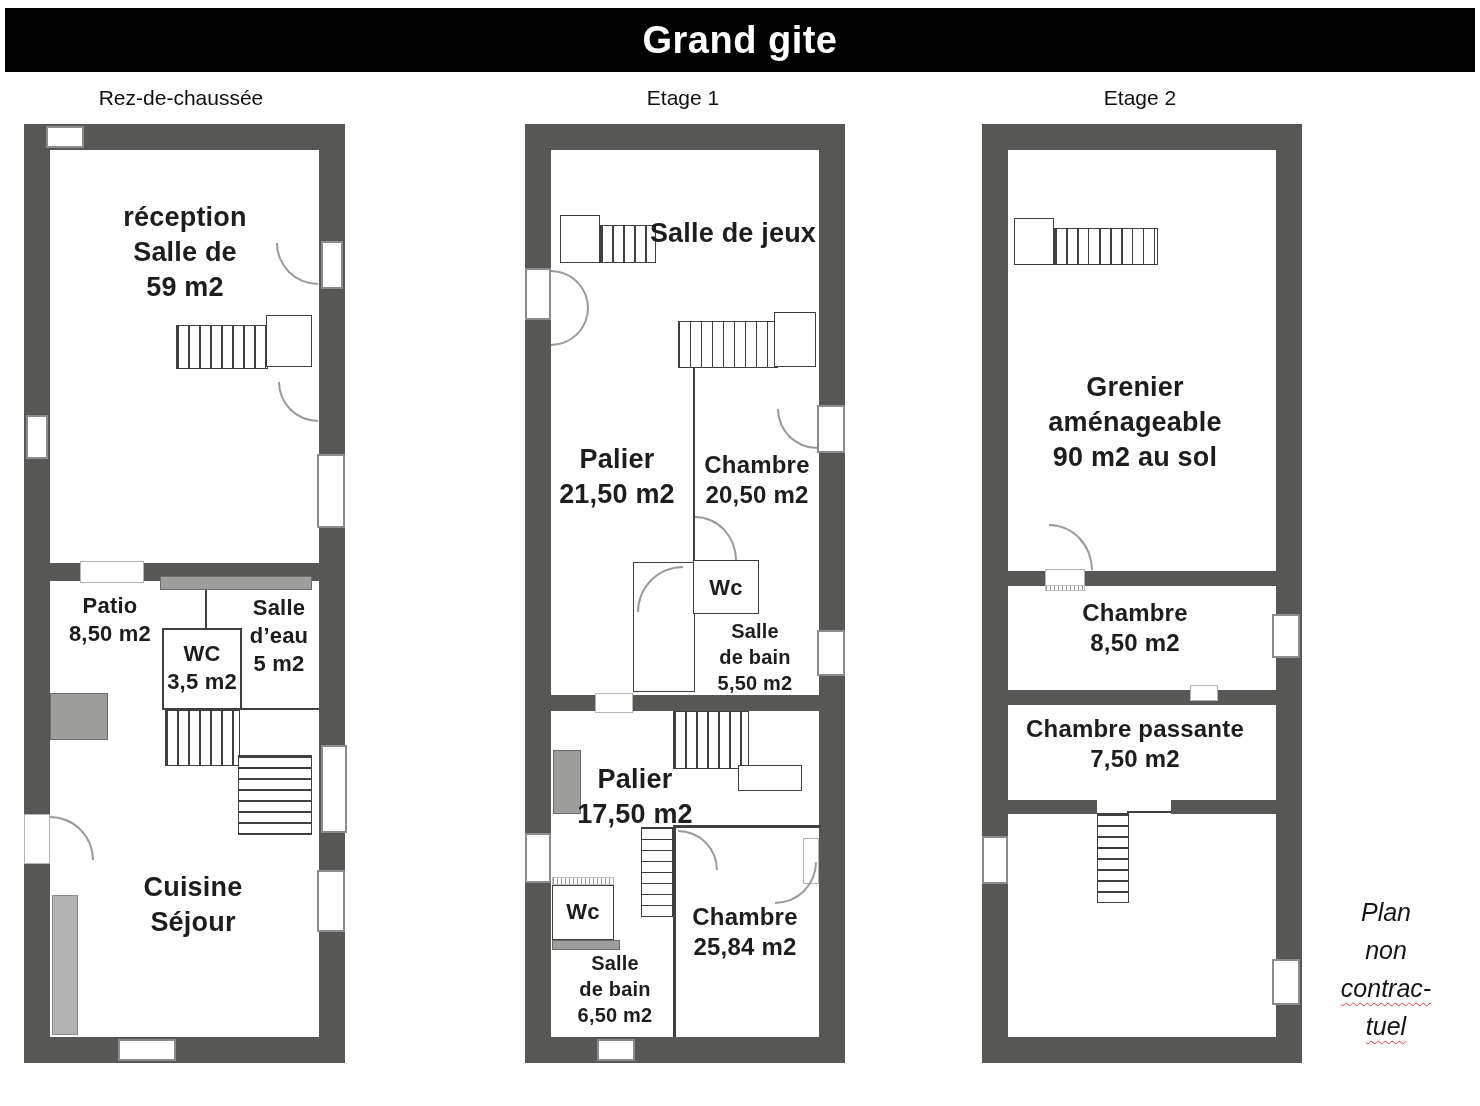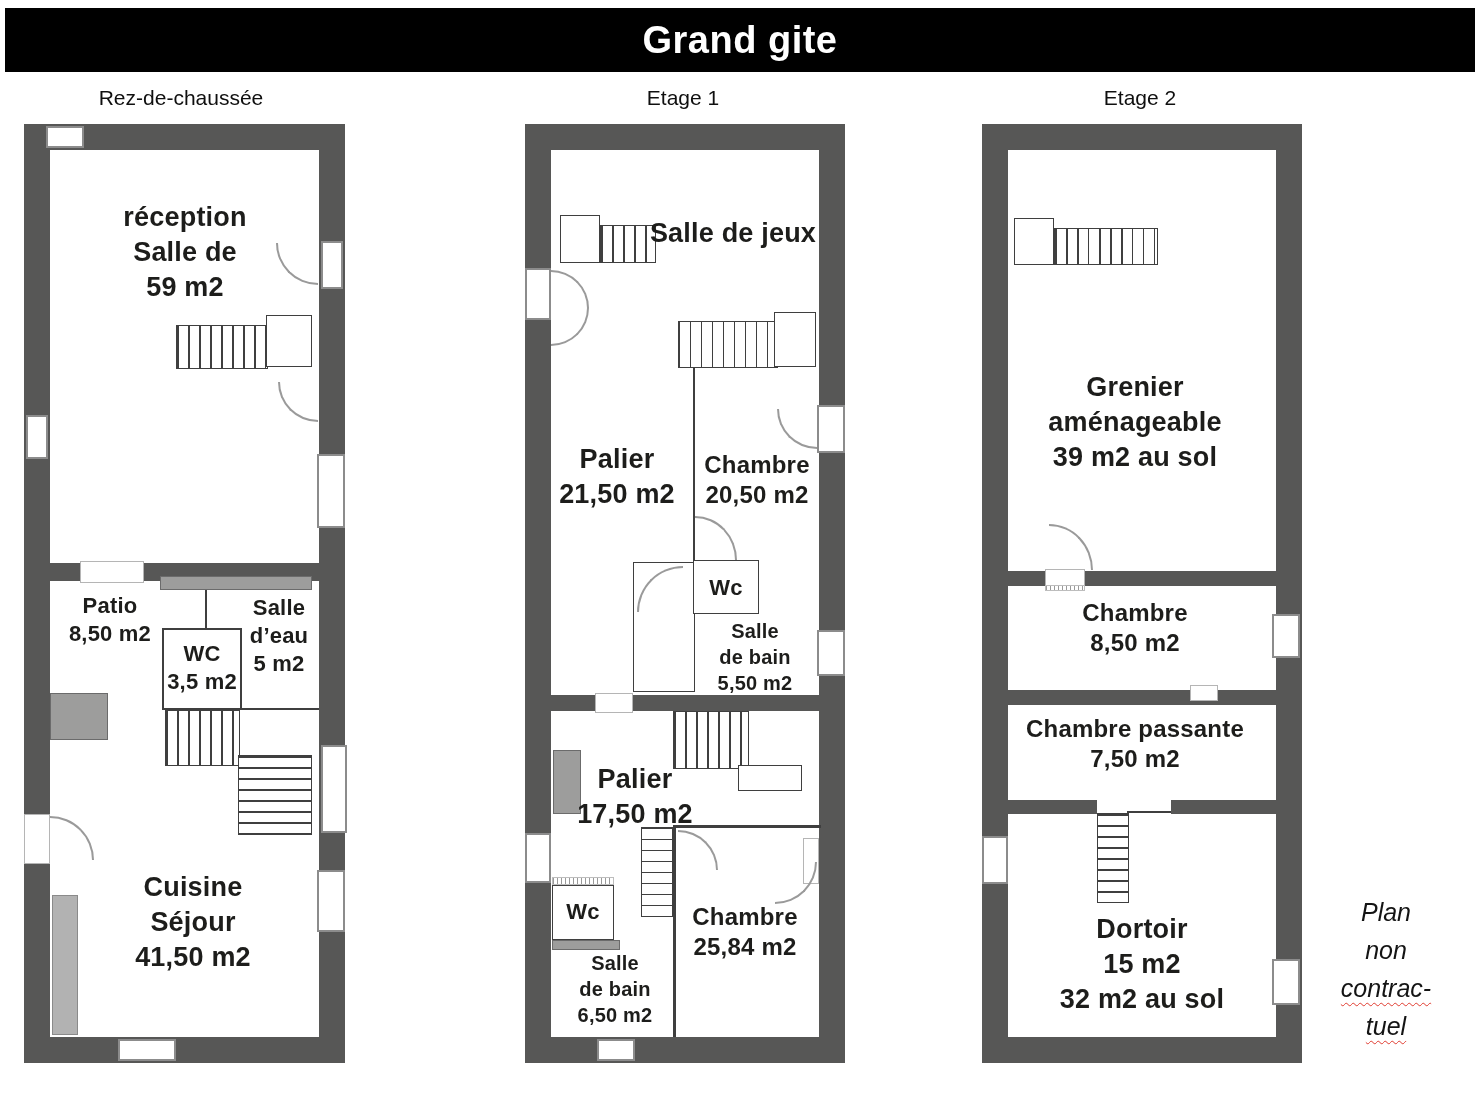--- a/index.html
+++ b/index.html
@@ -112,21 +112,20 @@
     <span>3,5 m2</span>
   </div>
   <div class="rl md" style="left:216px;top:470px;width:78px;">
     <span>Salle</span>
     <span>d’eau</span>
     <span>5 m2</span>
   </div>
   <div class="rl xl" style="left:34px;top:746px;width:270px;">
     <span>Cuisine</span>
     <span>Séjour</span>
-    <span>41,50 m2</span>
   </div>
 </div>
 
 <div class="plan" id="plan-e1" style="left:525px;">
 
   <div class="w" style="left:0;top:0;width:320px;height:26px;"></div>
   <div class="w" style="left:0;top:913px;width:320px;height:26px;"></div>
   <div class="w" style="left:0;top:0;width:26px;height:939px;"></div>
   <div class="w" style="left:294px;top:0;width:26px;height:939px;"></div>
 
@@ -232,34 +231,29 @@
   <div class="thin" style="left:145px;top:687px;width:44px;height:2px;"></div>
   <div class="st v" style="left:115px;top:689px;width:32px;height:90px;"></div>
 
   <div class="win" style="left:290px;top:490px;width:28px;height:44px;"></div>
   <div class="win" style="left:0;top:712px;width:26px;height:48px;"></div>
   <div class="win" style="left:290px;top:835px;width:28px;height:46px;"></div>
 
   <div class="rl xl" style="left:33px;top:246px;width:240px;">
     <span>Grenier</span>
     <span>aménageable</span>
-    <span>39 m2 au sol</span>
+    <span>90 m2 au sol</span>
   </div>
   <div class="rl lg" style="left:33px;top:474px;width:240px;">
     <span>Chambre</span>
     <span>8,50 m2</span>
   </div>
   <div class="rl lg" style="left:20px;top:590px;width:266px;">
     <span>Chambre passante</span>
     <span>7,50 m2</span>
-  </div>
-  <div class="rl xl" style="left:40px;top:788px;width:240px;">
-    <span>Dortoir</span>
-    <span>15 m2</span>
-    <span>32 m2 au sol</span>
   </div>
 </div>
 
 <div class="footnote">
   <span>Plan</span>
   <span>non</span>
   <span class="squiggle">contrac-</span>
   <span class="squiggle">tuel</span>
 </div>
 

